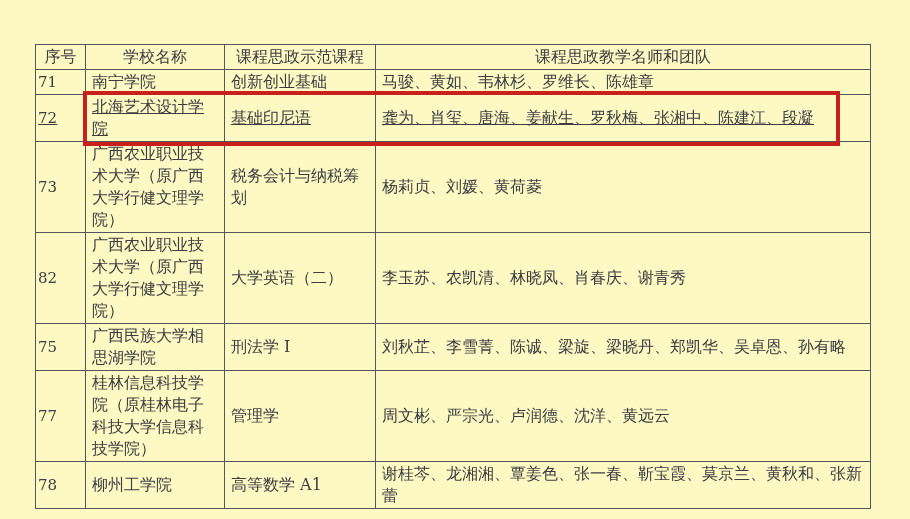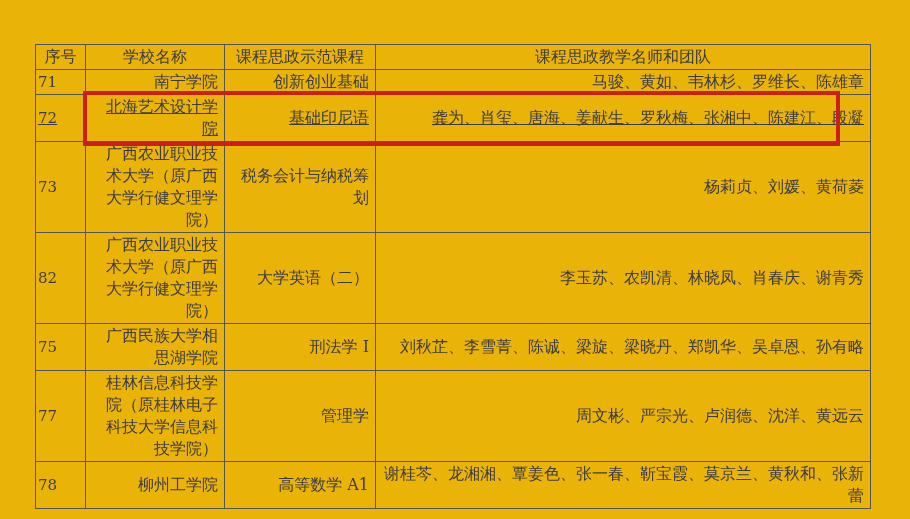--- a/index.html
+++ b/index.html
@@ -9,21 +9,21 @@
     width: 910px;
     height: 519px;
     font-family: "DejaVu Serif", "Liberation Serif", serif;
     color: #3c3c42;
   }
   .page {
     position: relative;
     width: 910px;
     height: 519px;
     overflow: hidden;
-    background: #eab308;
+    background: #fef9c3;
   }
   table.course-table {
     position: absolute;
     left: 35px;
     top: 44px;
     width: 835px;
     border-collapse: collapse;
     table-layout: fixed;
   }
   .course-table th,
@@ -44,21 +44,21 @@
     text-align: center;
     padding: 1px 2px;
   }
   td.td-no {
     font-size: 15px;
     padding: 1px 2px;
   }
   td.td-school,
   td.td-course,
   td.td-teachers {
-    text-align: right;
+    text-align: left;
   }
   #highlight-box {
     position: absolute;
     border: 4px solid #c9201d;
     box-sizing: border-box;
     pointer-events: none;
     background: transparent;
   }
 </style>
 </head>

